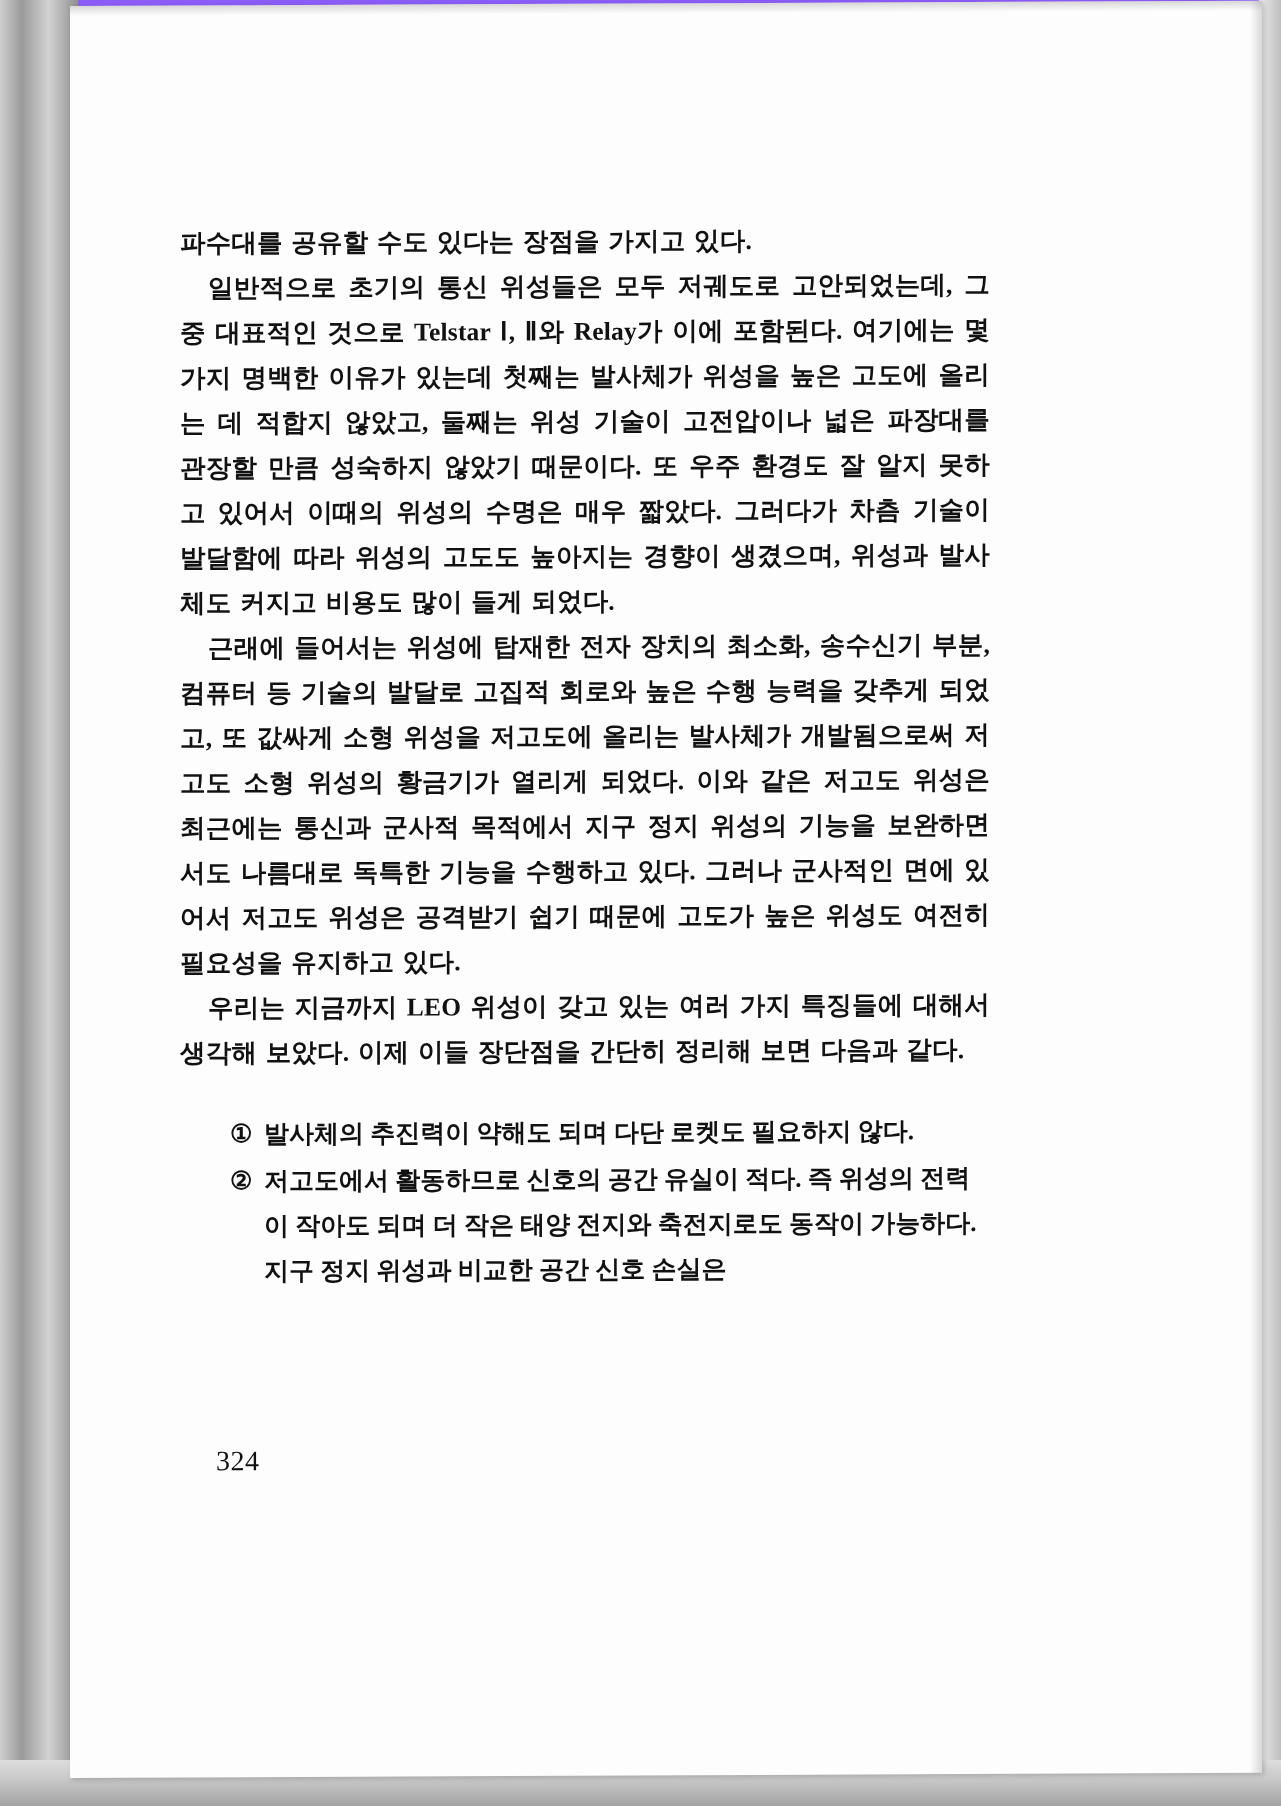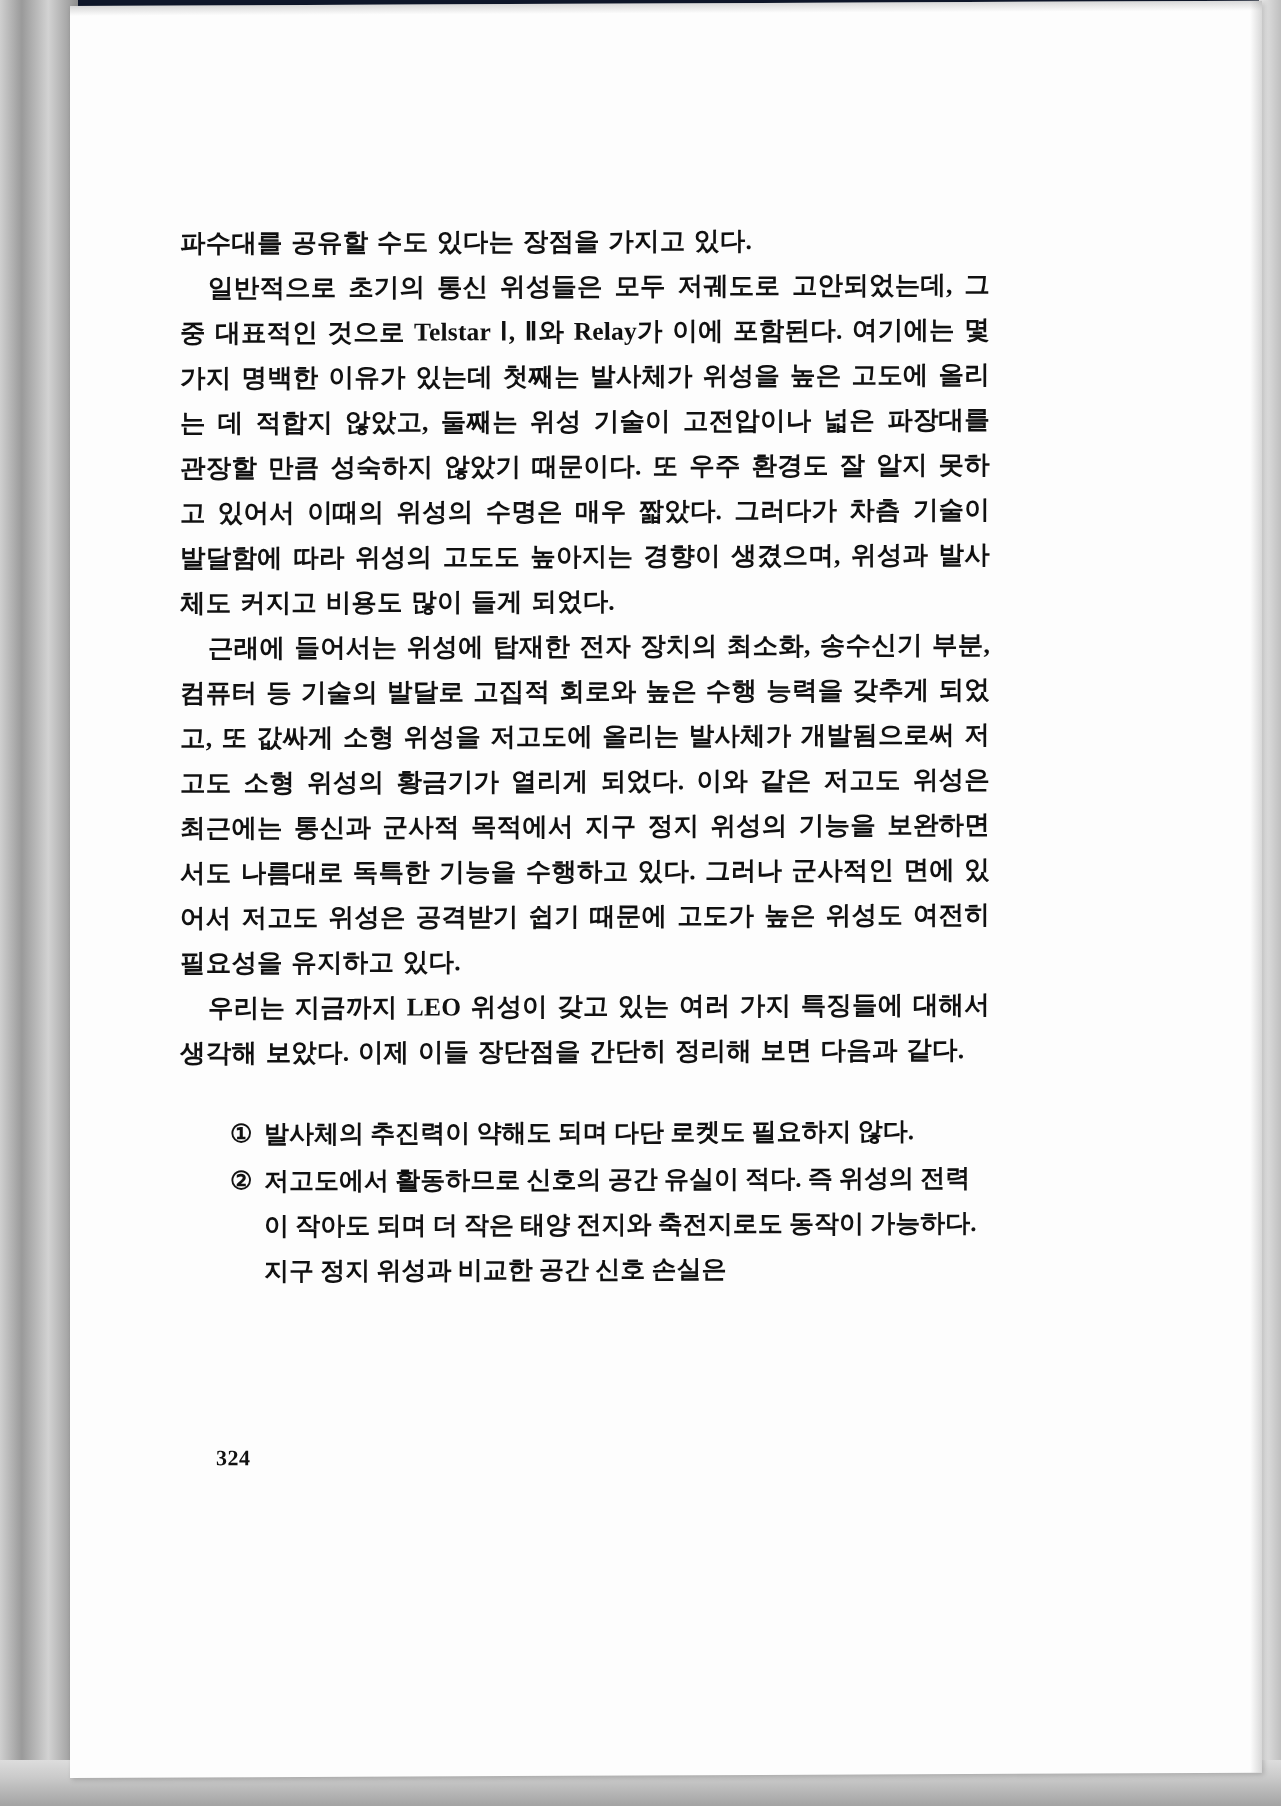--- a/index.html
+++ b/index.html
@@ -12,21 +12,21 @@
     height: 1806px;
     font-family: "Liberation Serif", serif;
     overflow: hidden;
   }
 
   
   #scan-frame {
     position: relative;
     width: 1281px;
     height: 1806px;
-    background: #0f172a;
+    background: #8b5cf6;
     overflow: hidden;
   }
 
   
   #gutter-left {
     position: absolute;
     left: 0;
     top: 0;
     width: 78px;
     height: 1806px;
@@ -109,22 +109,22 @@
     flex: 1 1 auto;
     text-indent: 0;
     padding-left: 2px;
     line-height: 45px;
   }
 
   #page-number {
     position: absolute;
     left: 146px;
     top: 1440px;
-    font-size: 22px;
-    font-weight: 700;
+    font-size: 28px;
+    font-weight: 400;
     color: #111111;
     letter-spacing: 0.5px;
   }
 
   
   .edge-fade-top {
     position: absolute;
     left: 0; top: 0;
     width: 1192px; height: 10px;
     background: linear-gradient(to bottom, rgba(170,170,170,0.45), rgba(255,255,255,0));

